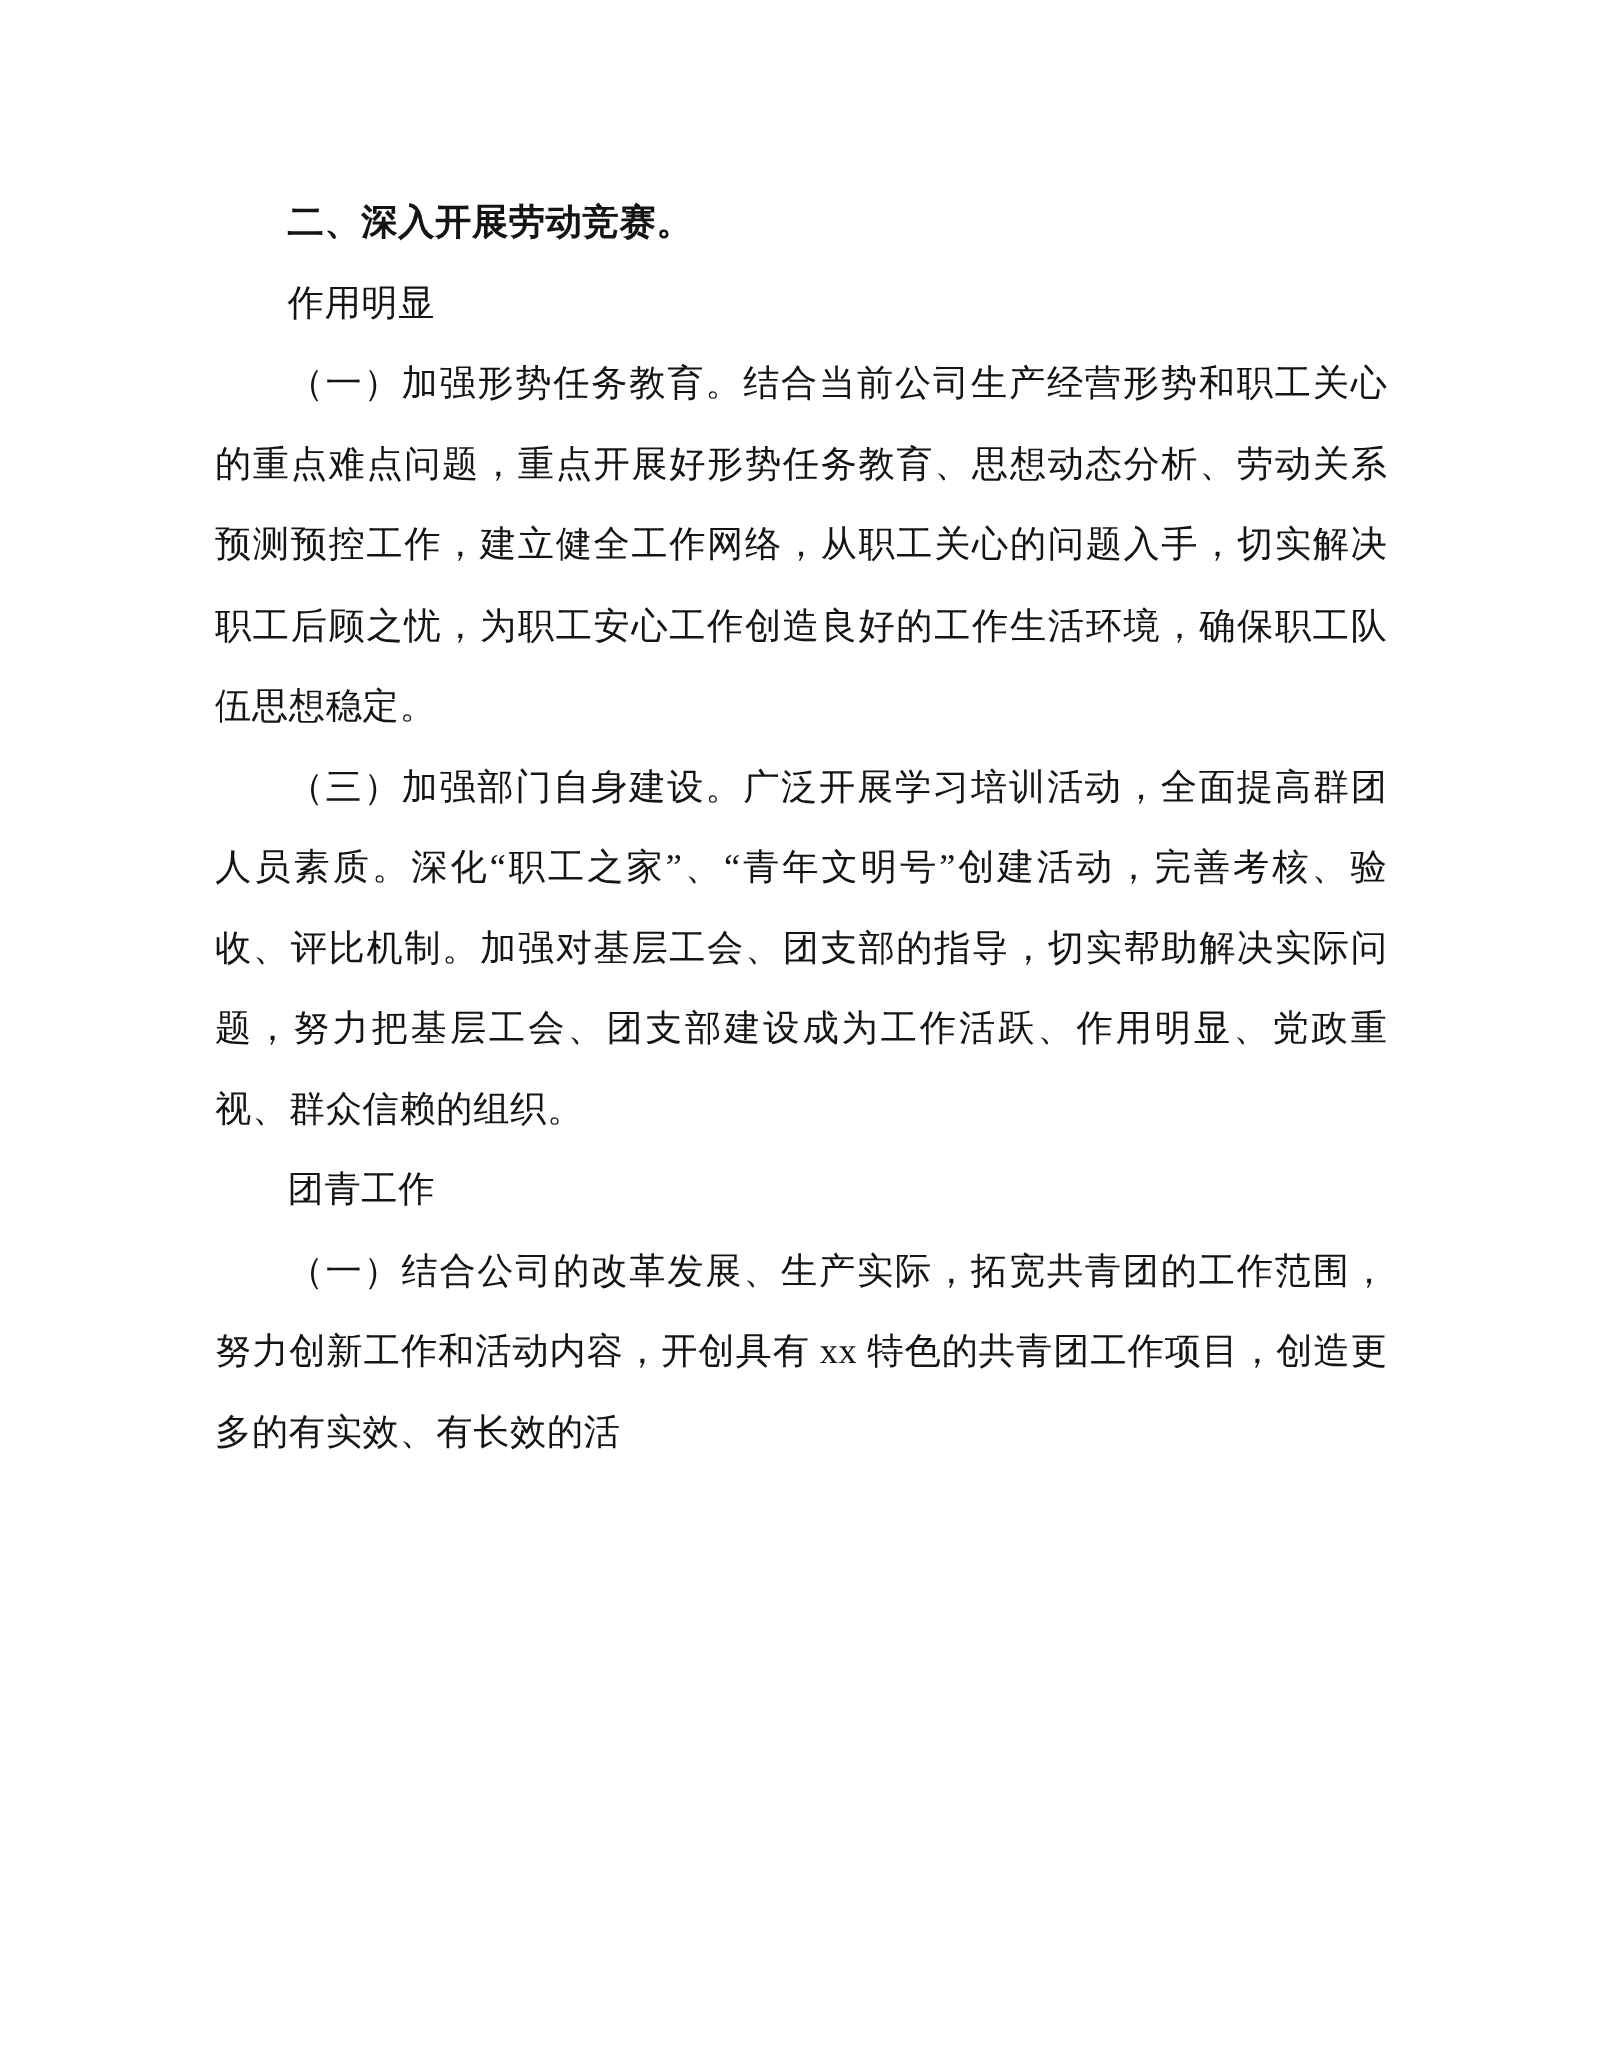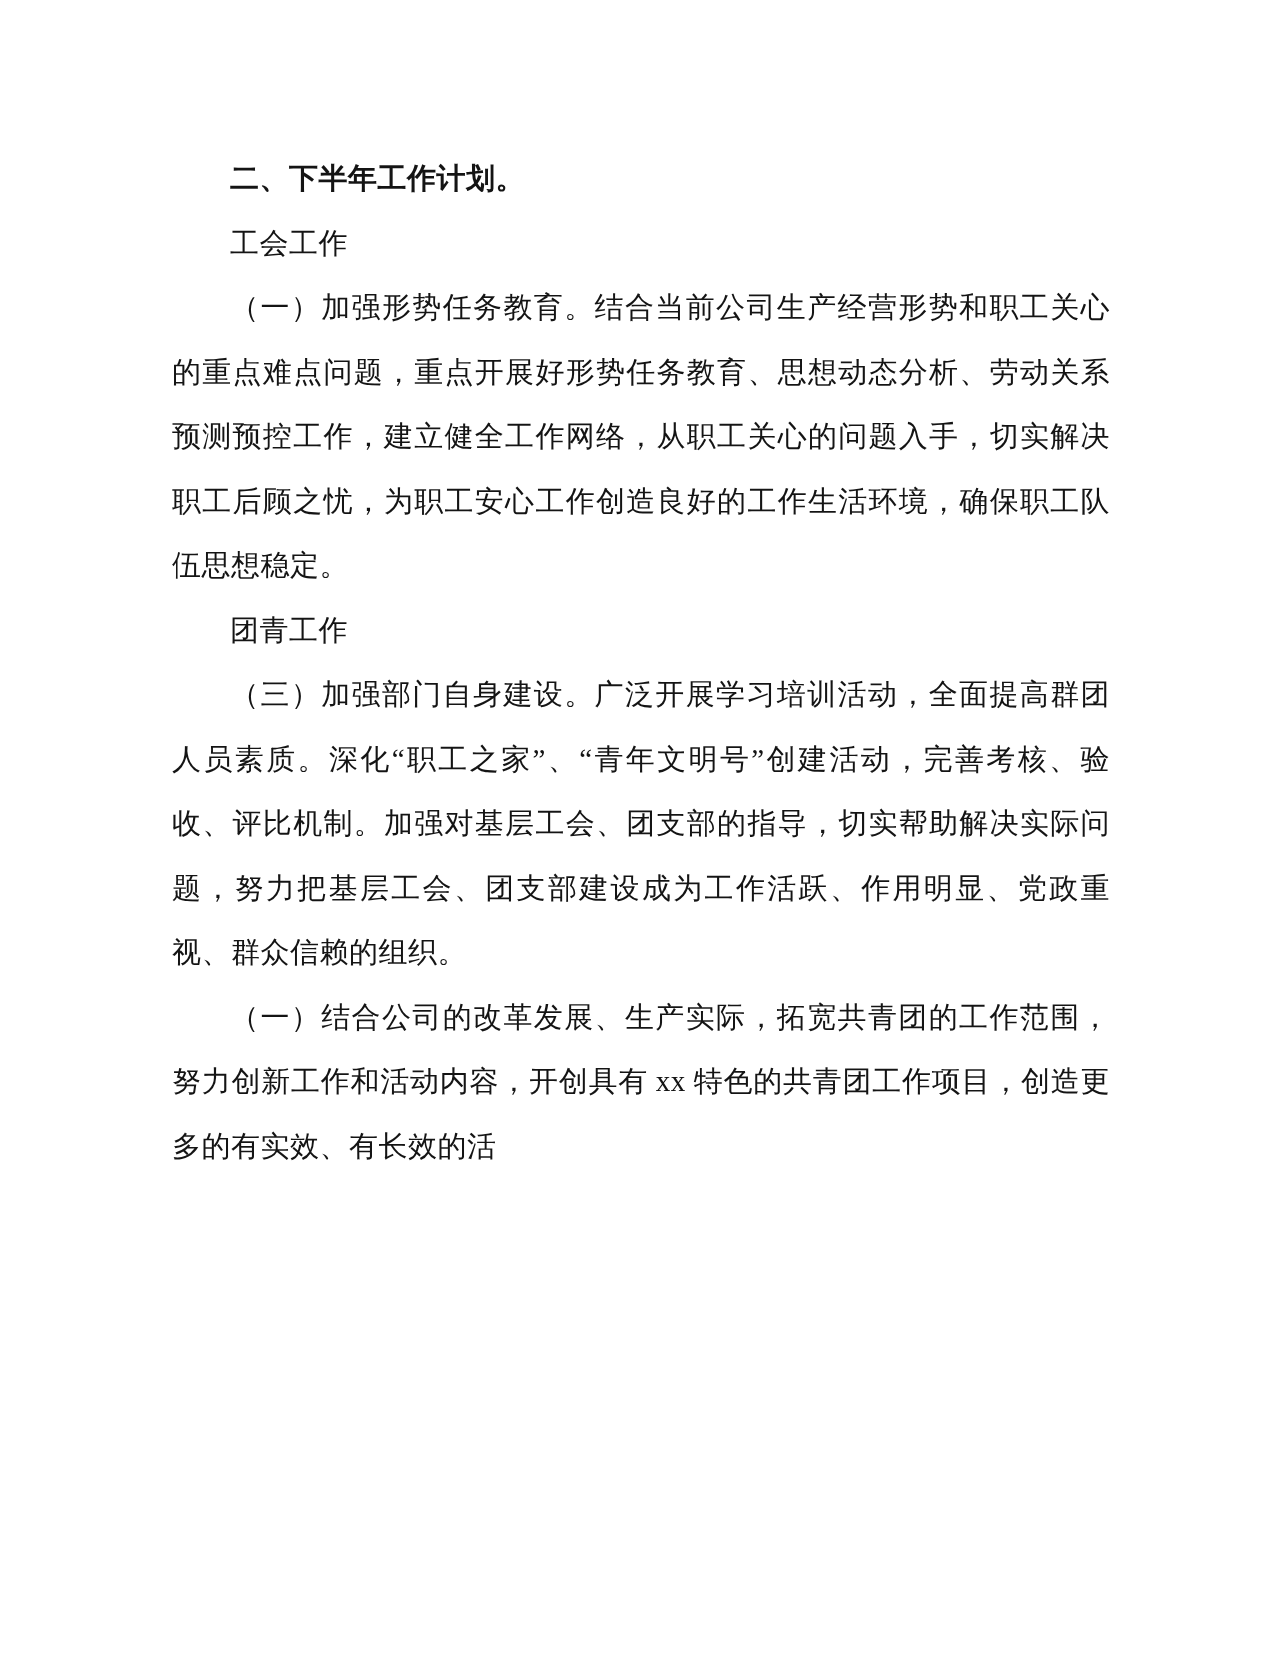--- a/index.html
+++ b/index.html
@@ -26,25 +26,25 @@
     letter-spacing: 0.5px;
   }
   .doc-heading {
     font-weight: bold;
   }
 </style>
 </head>
 <body>
 
 <div class="page">
-  <p class="doc-heading">二、下半年工作计划。</p>
+  <p class="doc-heading">二、深入开展劳动竞赛。</p>
 
-  <p>工会工作</p>
+  <p>作用明显</p>
 
   <p>（一）加强形势任务教育。结合当前公司生产经营形势和职工关心的重点难点问题，重点开展好形势任务教育、思想动态分析、劳动关系预测预控工作，建立健全工作网络，从职工关心的问题入手，切实解决职工后顾之忧，为职工安心工作创造良好的工作生活环境，确保职工队伍思想稳定。</p>
 
 
+  <p>（三）加强部门自身建设。广泛开展学习培训活动，全面提高群团人员素质。深化“职工之家”、“青年文明号”创建活动，完善考核、验收、评比机制。加强对基层工会、团支部的指导，切实帮助解决实际问题，努力把基层工会、团支部建设成为工作活跃、作用明显、党政重视、群众信赖的组织。</p>
+
   <p>团青工作</p>
-
-  <p>（三）加强部门自身建设。广泛开展学习培训活动，全面提高群团人员素质。深化“职工之家”、“青年文明号”创建活动，完善考核、验收、评比机制。加强对基层工会、团支部的指导，切实帮助解决实际问题，努力把基层工会、团支部建设成为工作活跃、作用明显、党政重视、群众信赖的组织。</p>
 
   <p>（一）结合公司的改革发展、生产实际，拓宽共青团的工作范围，努力创新工作和活动内容，开创具有 xx 特色的共青团工作项目，创造更多的有实效、有长效的活</p>
 </div>
 
 </body></html>

